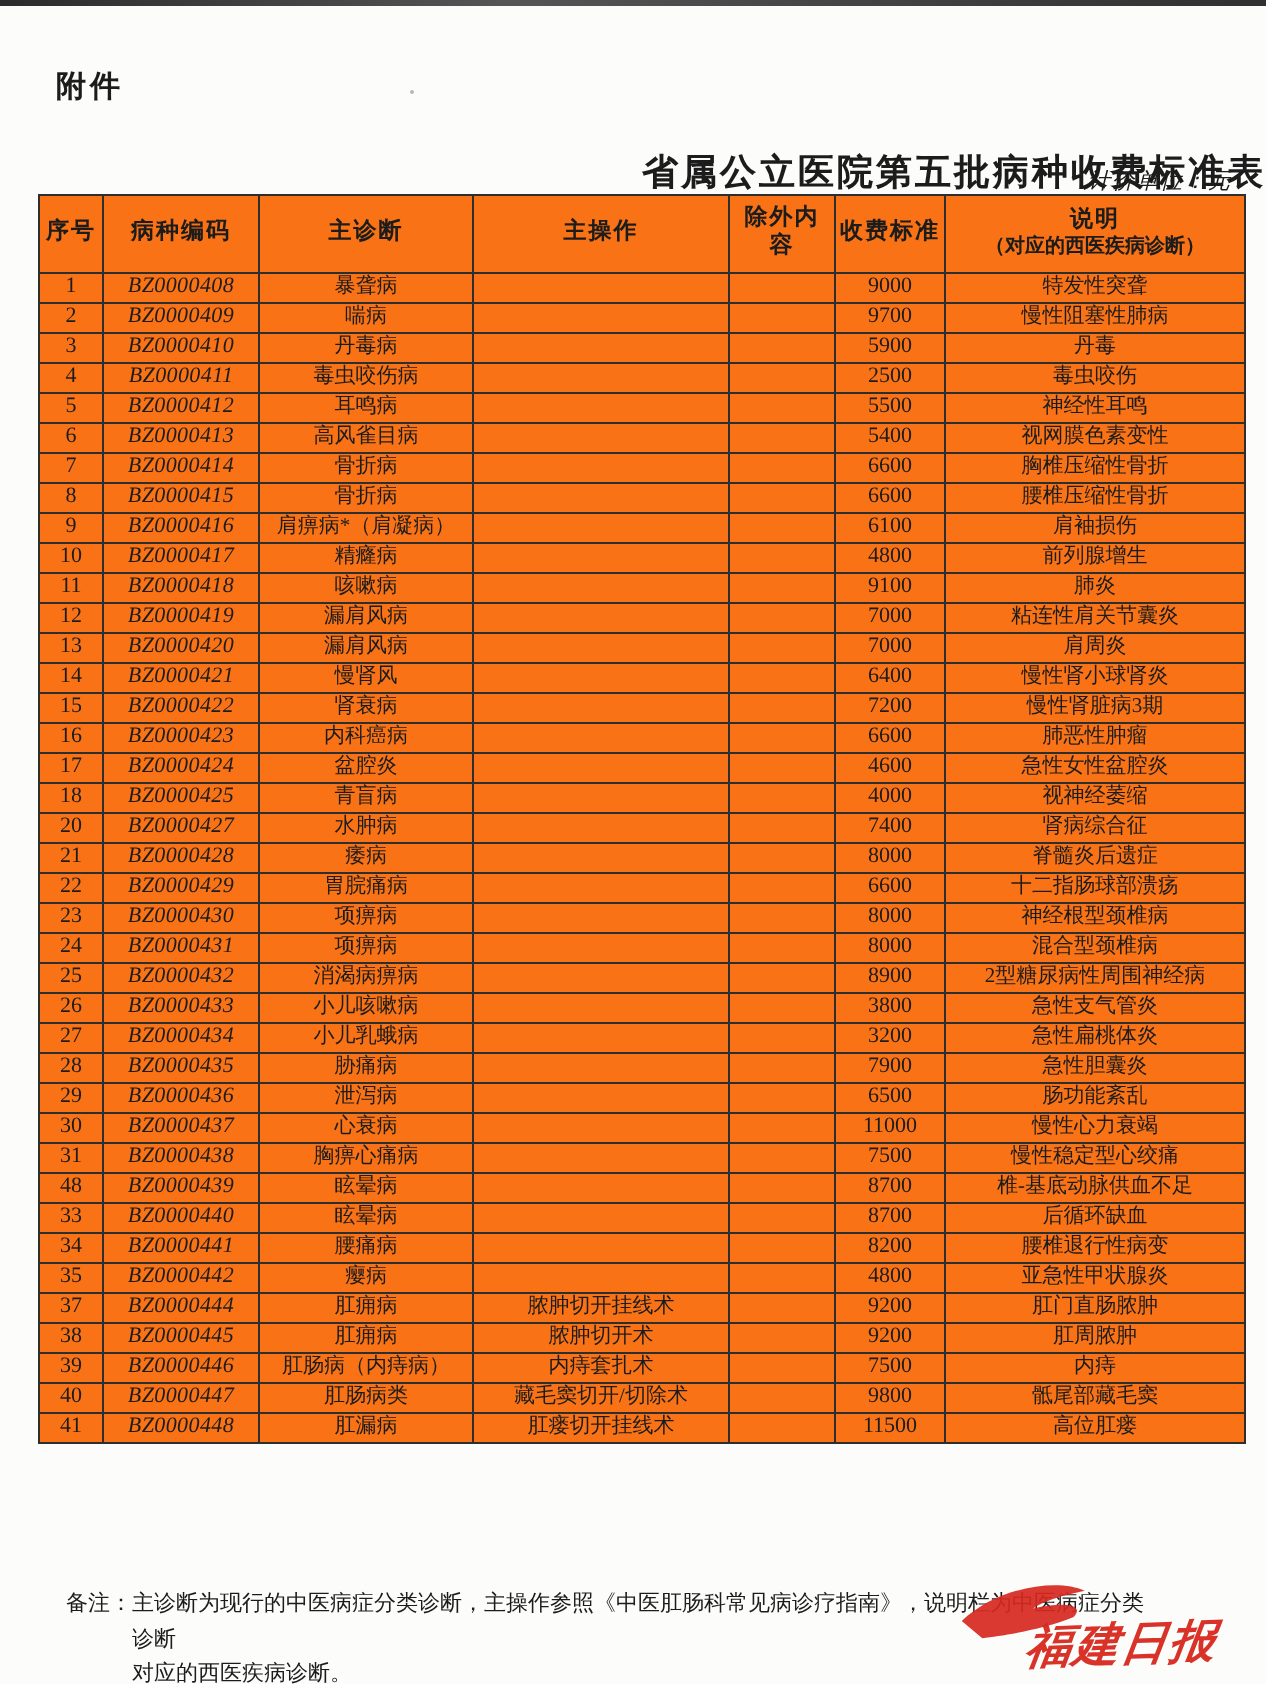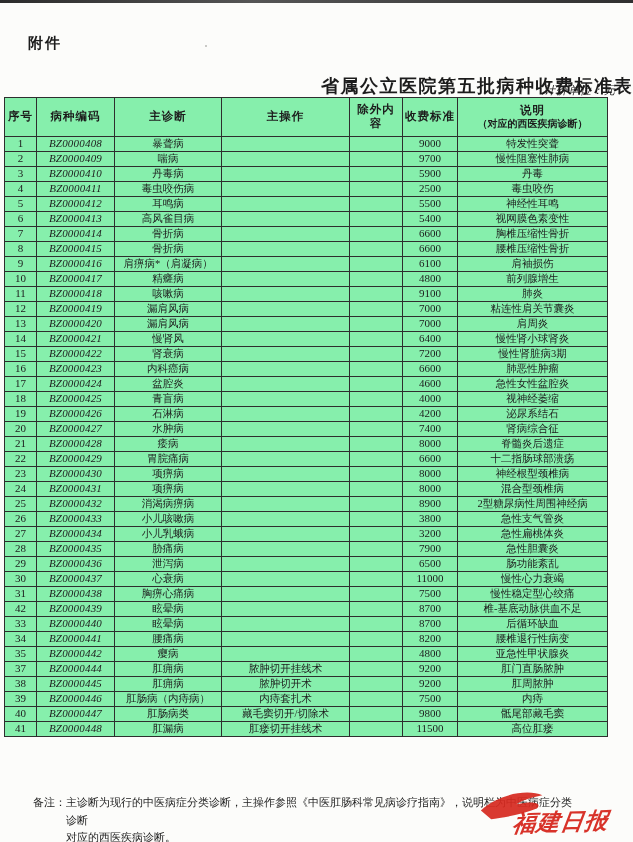--- a/index.html
+++ b/index.html
@@ -24,23 +24,23 @@
   }
   .doc-title{
     position:absolute;left:0;top:74px;width:100%;
     text-align:right;font-size:18px;font-weight:bold;letter-spacing:1.5px;
   }
   .unit-note{
     position:absolute;right:17px;top:83px;
     font-size:11px;letter-spacing:1px;font-style:italic;
   }
   table.fee-table{
-    position:absolute;left:4px;top:97px;width:603px;
+    position:absolute;left:19px;top:97px;width:603px;
     border-collapse:collapse;table-layout:fixed;
-    background:#86efac;
+    background:#f97316;
   }
   .fee-table th,.fee-table td{
     border:1px solid #2e2e2e;
     font-size:10.5px;line-height:1.2;
     padding:0 2px;text-align:center;vertical-align:middle;
     overflow:hidden;
   }
   .fee-table thead th{
     height:38px;font-size:11.5px;font-weight:bold;letter-spacing:1px;
   }
@@ -256,29 +256,20 @@
         <tr>
           <td class="col-no">18</td>
           <td class="col-code">BZ0000425</td>
           <td class="col-diagnosis">青盲病</td>
           <td class="col-operation"></td>
           <td class="col-exclusion"></td>
           <td class="col-fee">4000</td>
           <td class="col-note">视神经萎缩</td>
         </tr>
         <tr>
-          <td class="col-no">19</td>
-          <td class="col-code">BZ0000426</td>
-          <td class="col-diagnosis">石淋病</td>
-          <td class="col-operation"></td>
-          <td class="col-exclusion"></td>
-          <td class="col-fee">4200</td>
-          <td class="col-note">泌尿系结石</td>
-        </tr>
-        <tr>
           <td class="col-no">20</td>
           <td class="col-code">BZ0000427</td>
           <td class="col-diagnosis">水肿病</td>
           <td class="col-operation"></td>
           <td class="col-exclusion"></td>
           <td class="col-fee">7400</td>
           <td class="col-note">肾病综合征</td>
         </tr>
         <tr>
           <td class="col-no">21</td>
@@ -373,21 +364,21 @@
         <tr>
           <td class="col-no">31</td>
           <td class="col-code">BZ0000438</td>
           <td class="col-diagnosis">胸痹心痛病</td>
           <td class="col-operation"></td>
           <td class="col-exclusion"></td>
           <td class="col-fee">7500</td>
           <td class="col-note">慢性稳定型心绞痛</td>
         </tr>
         <tr>
-          <td class="col-no">42</td>
+          <td class="col-no">48</td>
           <td class="col-code">BZ0000439</td>
           <td class="col-diagnosis">眩晕病</td>
           <td class="col-operation"></td>
           <td class="col-exclusion"></td>
           <td class="col-fee">8700</td>
           <td class="col-note">椎-基底动脉供血不足</td>
         </tr>
         <tr>
           <td class="col-no">33</td>
           <td class="col-code">BZ0000440</td>

